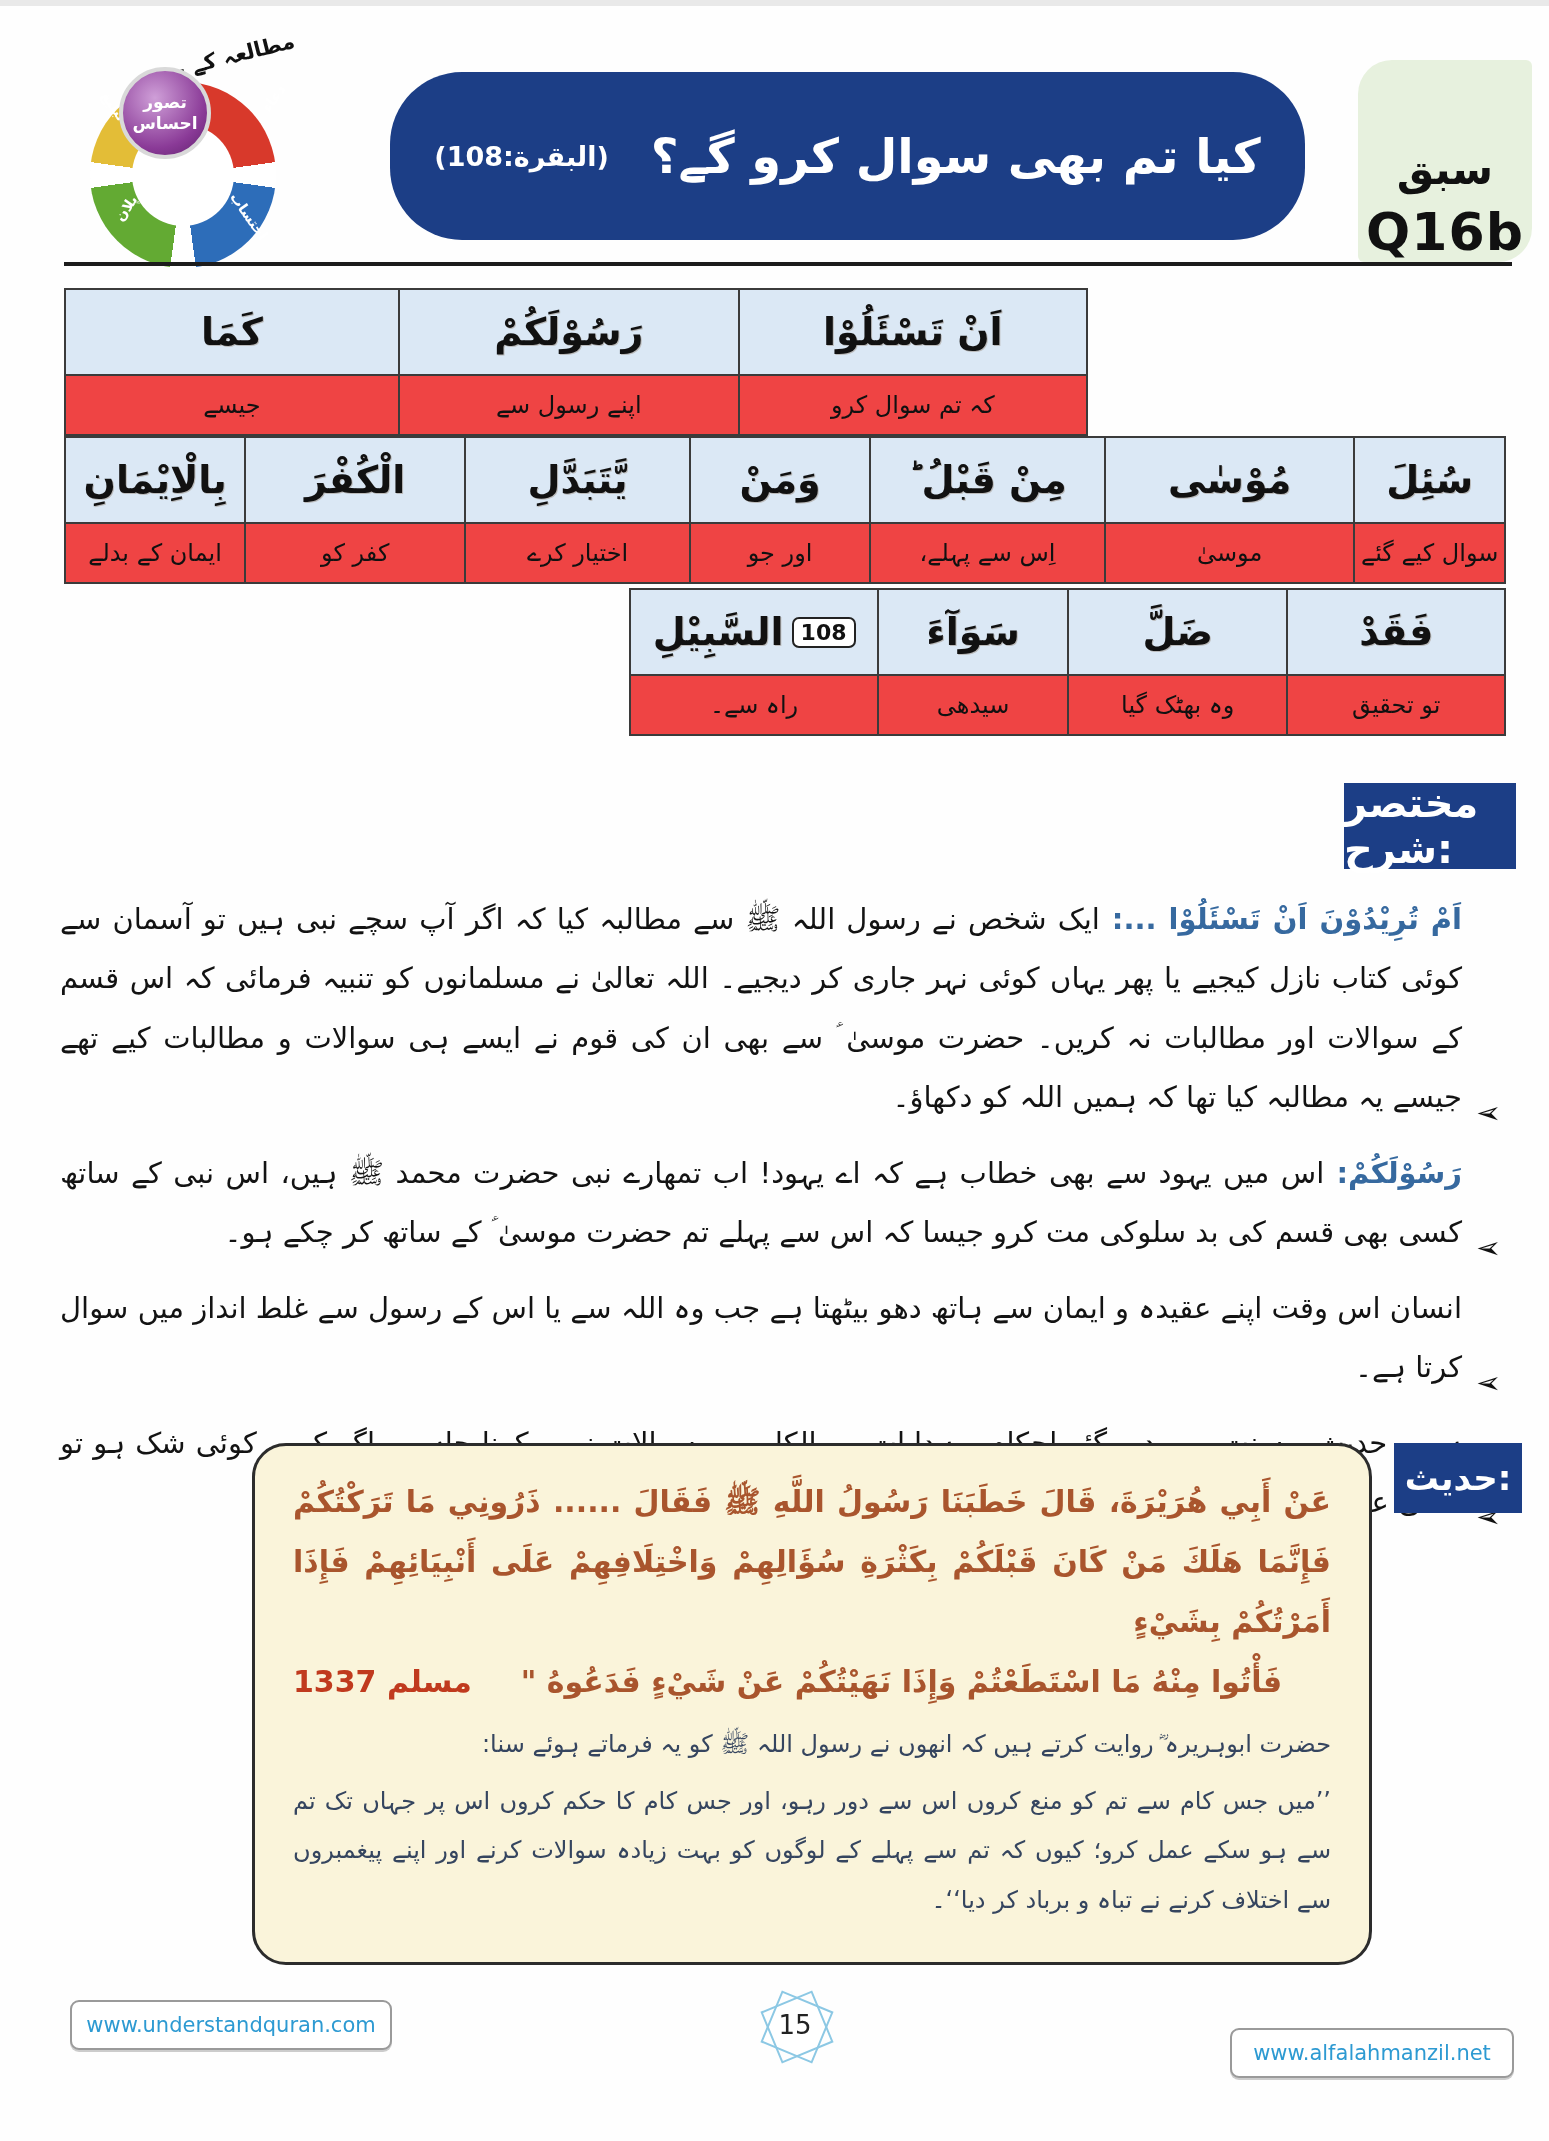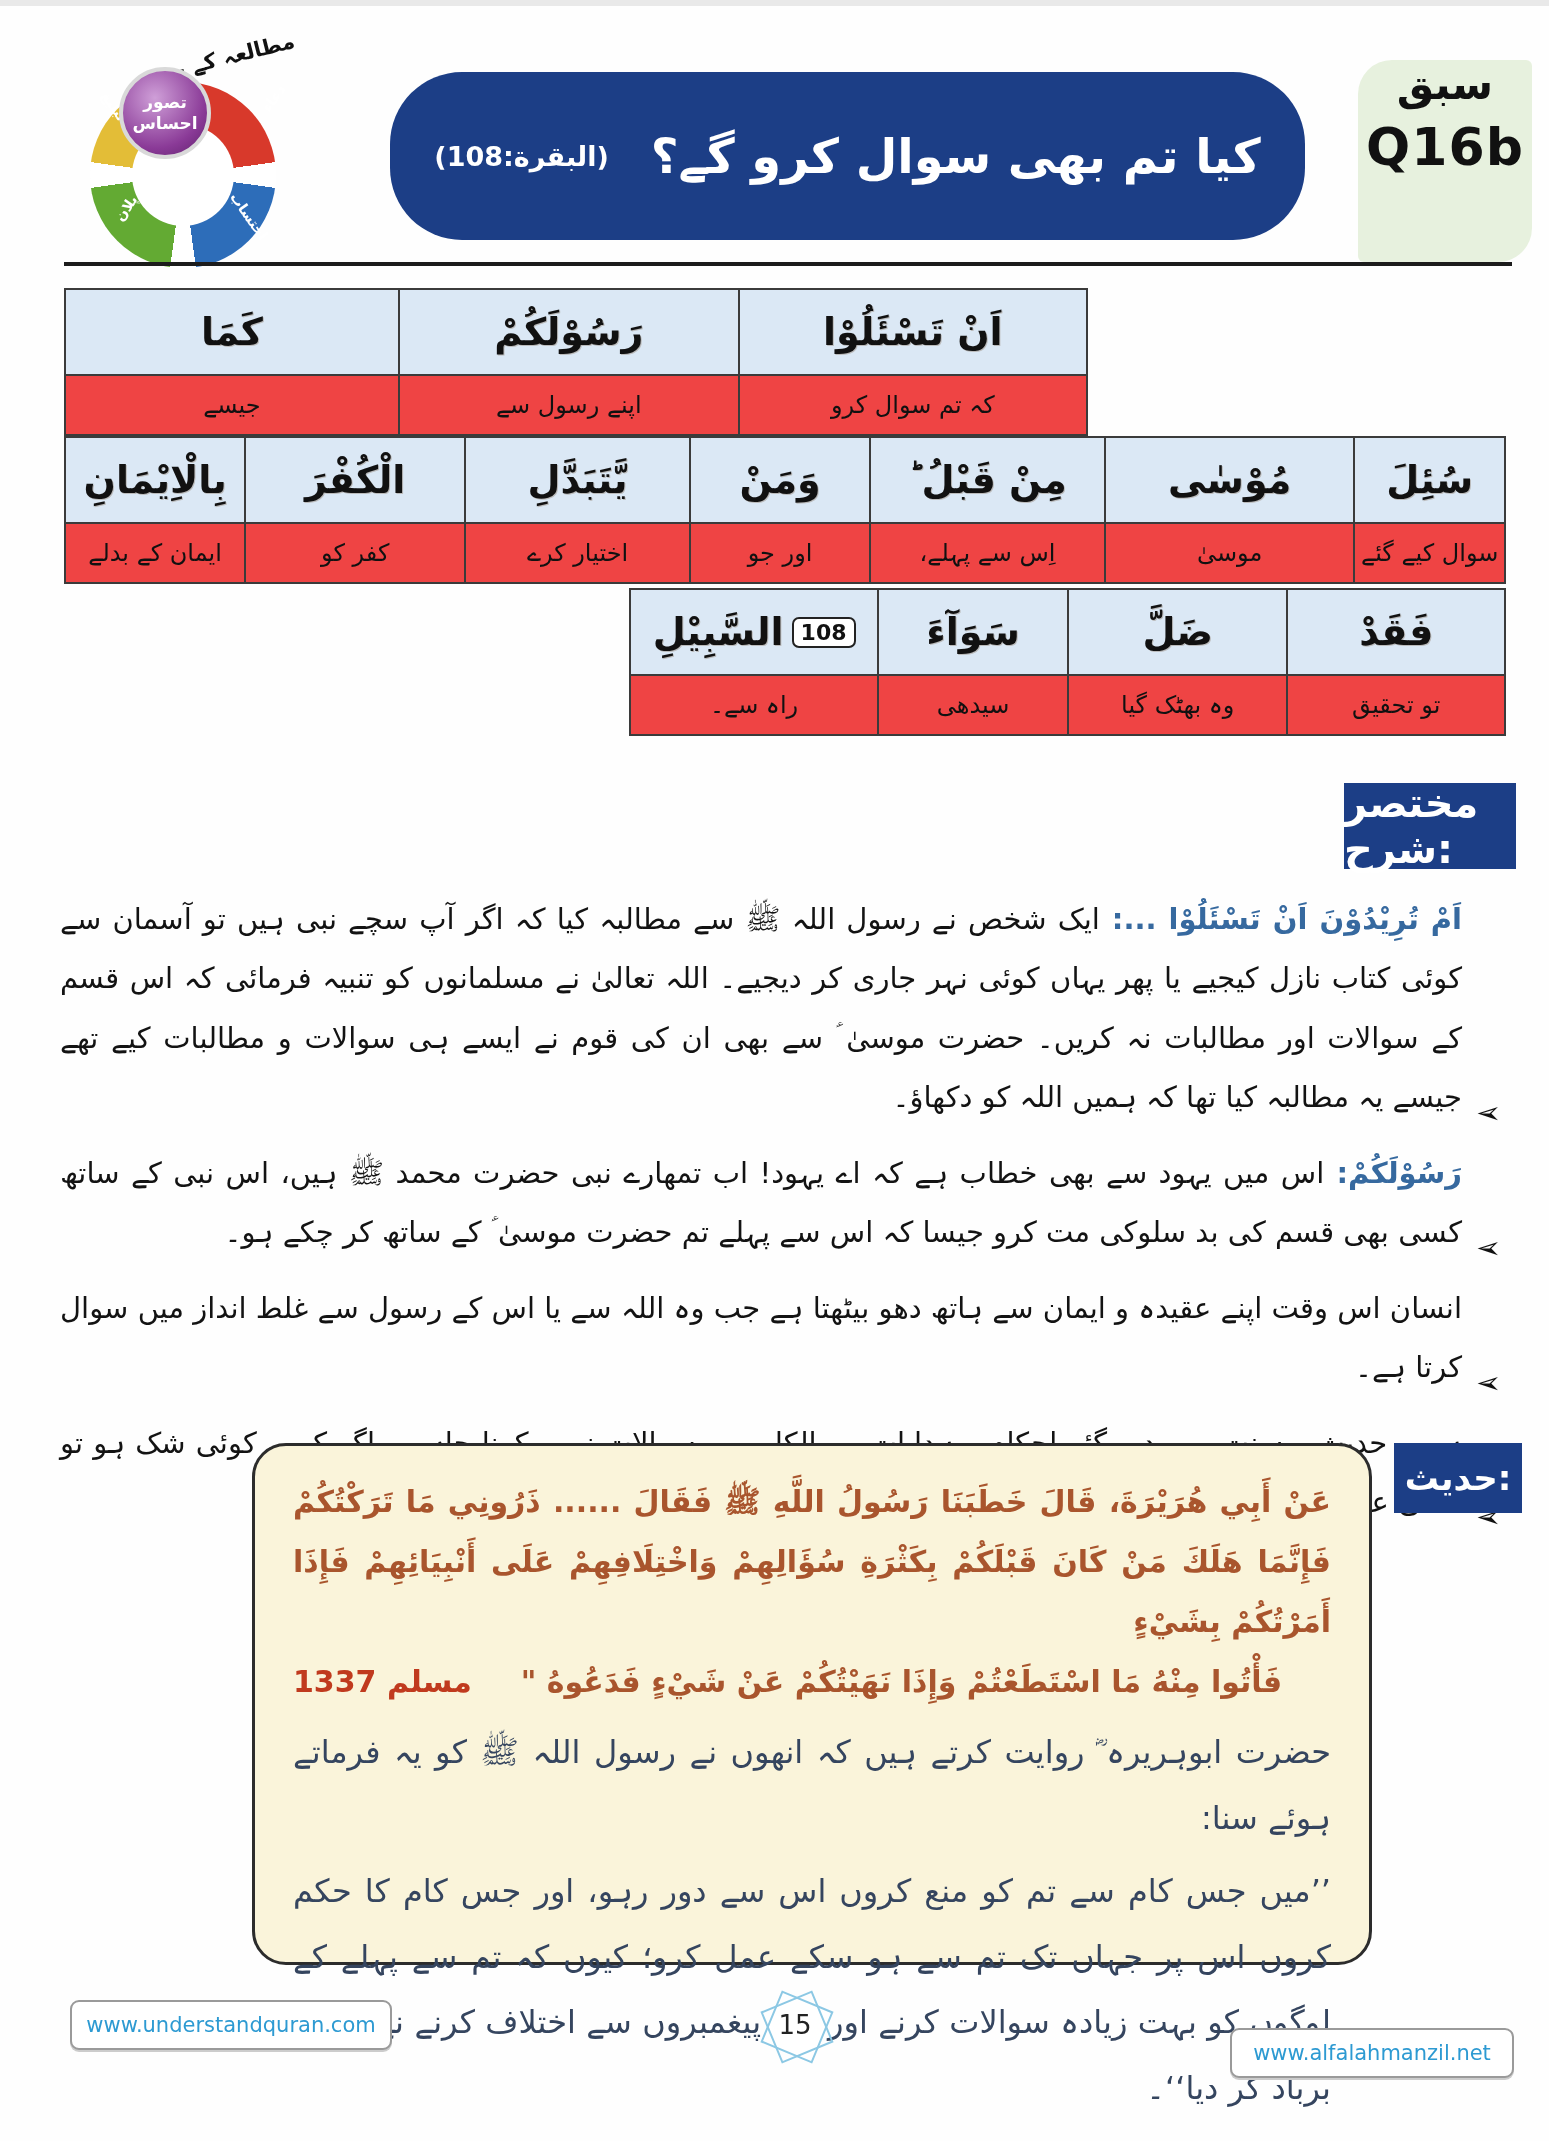--- a/index.html
+++ b/index.html
@@ -28,21 +28,21 @@
   .seg-tabligh  { top:78px; left:26px; transform:rotate(55deg); }
 
   .banner { position:absolute; left:390px; top:66px; width:915px; height:168px;
     background:#1c3e86; border-radius:72px; display:flex; align-items:center;
     justify-content:center; gap:42px; color:#fff; }
   .banner-title { font-size:48px; font-weight:bold; }
   .banner-ref   { font-size:27px; font-weight:bold; }
 
   .lesson-box { position:absolute; left:1358px; top:54px; width:174px; height:202px;
     background:#e7f1de; border-radius:34px 6px 34px 6px; display:flex; flex-direction:column;
-    align-items:center; justify-content:flex-start; gap:8px; }
+    align-items:center; justify-content:flex-end; gap:8px; }
   .lesson-label { font-size:42px; font-weight:bold; color:#111; }
   .lesson-code  { font-size:52px; font-weight:bold; color:#111; letter-spacing:1px;
                   font-family:"DejaVu Sans", sans-serif; }
 
   .divider { position:absolute; left:64px; top:256px; width:1448px; height:4px; background:#1c1c1c; }
 
   
   .wgroup { position:absolute; display:flex; direction:rtl; border:2px solid #3b3b3b; }
   .col { display:flex; flex-direction:column; border-left:2px solid #3b3b3b; min-width:0; }
   .col:last-child { border-left:none; }
@@ -85,21 +85,21 @@
   
   .hadith-box { position:absolute; left:252px; top:1437px; width:1120px; height:522px;
     background:#faf4da; border:3px solid #2c2c2c; border-radius:34px; padding:26px 38px 20px;
     direction:rtl; }
   .h-arabic { color:#a9552d; font-size:30px; font-weight:bold; line-height:2.0;
     text-align:justify; }
   .h-arabic-last { display:flex; direction:rtl; color:#a9552d; font-size:30px; font-weight:bold;
     line-height:2.0; }
   .h-tail { flex:1; text-align:center; }
   .muslim-ref { color:#c03a1e; font-size:30px; font-weight:bold; white-space:nowrap; }
-  .h-urdu p { color:#35455f; font-size:32px; line-height:2.05; text-align:justify; margin-top:8px; }
+  .h-urdu p { color:#35455f; font-size:24px; line-height:2.05; text-align:justify; margin-top:8px; }
 
   
   .url-box { position:absolute; top:1994px; height:50px; background:#fff;
     border:2px solid #9a9a9a; border-radius:9px; box-shadow:0 2px 0 #ccc;
     display:flex; align-items:center; justify-content:center;
     font-size:21px; color:#2d9ad2; text-decoration:none; }
   .url-left  { left:70px;  width:322px; }
   .url-right { left:1230px; width:284px;margin-top:28px; }
   .star-wrap { position:absolute; left:757px; top:1981px; width:76px; height:76px; }
   .star-wrap::before, .star-wrap::after { content:""; position:absolute; left:12px; top:12px;

